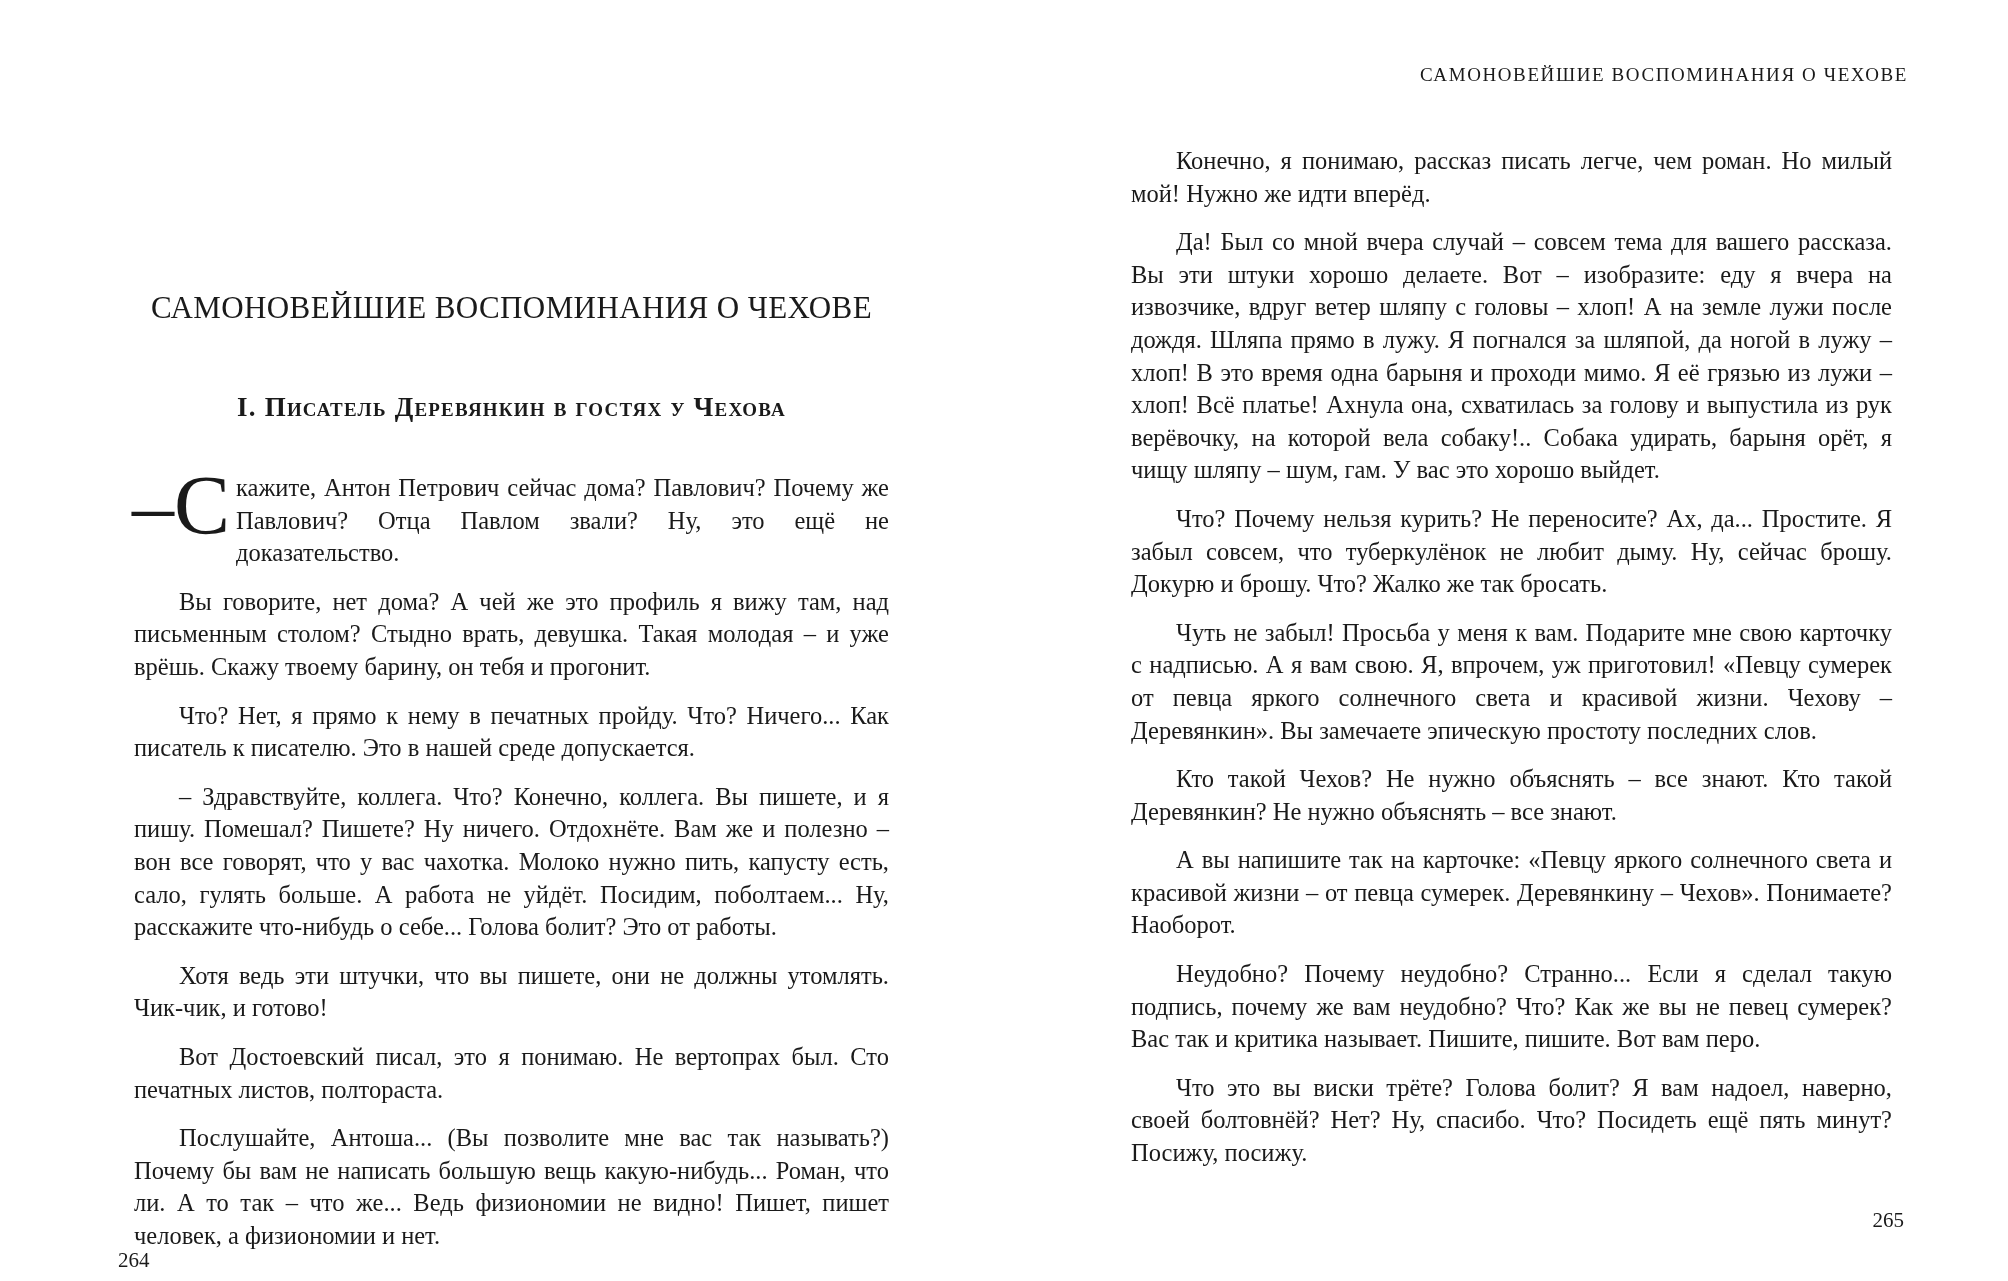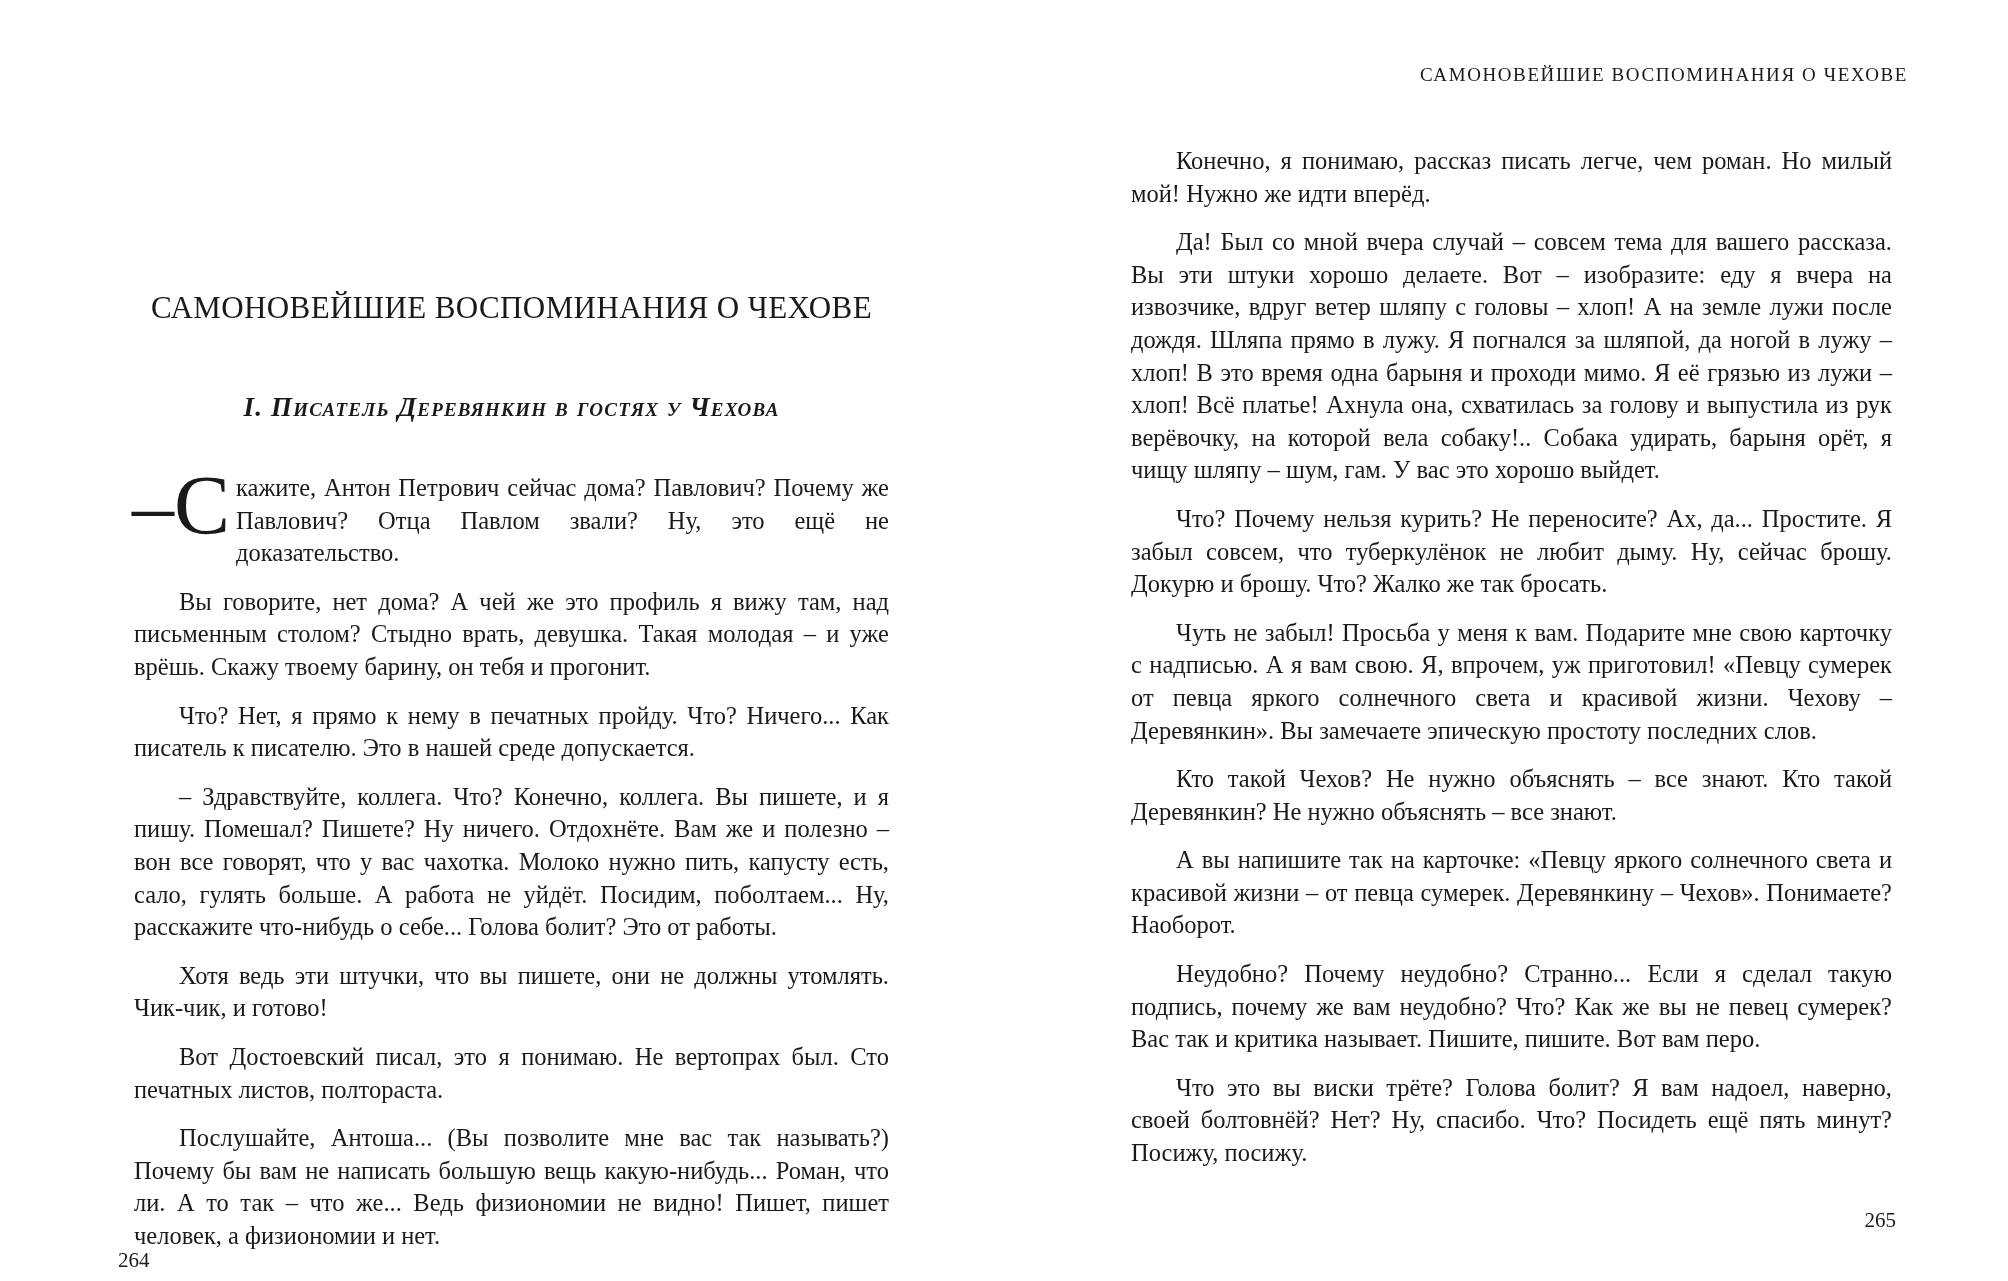--- a/index.html
+++ b/index.html
@@ -18,39 +18,39 @@
       white-space: nowrap;
     }
     .chapter-title {
       position: absolute; top: 290px; left: 118px; width: 787px;
       text-align: center; font-size: 31px; letter-spacing: 0.4px;
       text-transform: uppercase; white-space: nowrap;
     }
     .section-title {
       position: absolute; top: 392px; left: 118px; width: 787px;
       text-align: center; font-size: 27px; font-weight: bold;
-      font-variant: small-caps; letter-spacing: 1.2px; white-space: nowrap; font-style: italic;
+      font-variant: small-caps; letter-spacing: 1.2px; white-space: nowrap;
     }
     .body-text {
       position: absolute; font-size: 24.5px; line-height: 32.6px;
       text-align: justify; hyphens: manual;
     }
     .page-left .body-text { top: 456px; left: 118px; width: 787px; }
     .page-right .body-text { top: 129px; left: 111px; width: 793px; }
     .body-text p { margin: 16px; text-indent: 45px; }
     .body-text p.no-indent { text-indent: 0; }
     .drop-cap {
       float: left; font-size: 84px; line-height: 64px; height: 66px;
       margin: 2px 6px 0 -2px; font-weight: normal;
     }
     .page-number {
       position: absolute; top: 1208px; font-size: 21px;
     }
     .page-left .page-number { left: 118px; margin-top: 40px; }
-    .page-right .page-number { right: 112px; margin-left: 45px; }
+    .page-right .page-number { right: 104px; margin-left: 45px; }
   </style>
 </head>
 <body>
 
 <div class="page page-left">
   <div class="chapter-title">Самоновейшие воспоминания о Чехове</div>
   <div class="section-title">I. Писатель Деревянкин в гостях у Чехова</div>
   <div class="body-text">
     <p class="no-indent"><span class="drop-cap">–С</span><span>кажите, Антон Петрович сейчас дома? Павлович? Почему же Павлович? Отца Павлом звали? Ну, это ещё не доказательство.</span></p>
     <p>Вы говорите, нет дома? А чей же это профиль я вижу там, над письменным столом? Стыдно врать, девушка. Такая молодая – и уже врёшь. Скажу твоему барину, он тебя и прогонит.</p>

